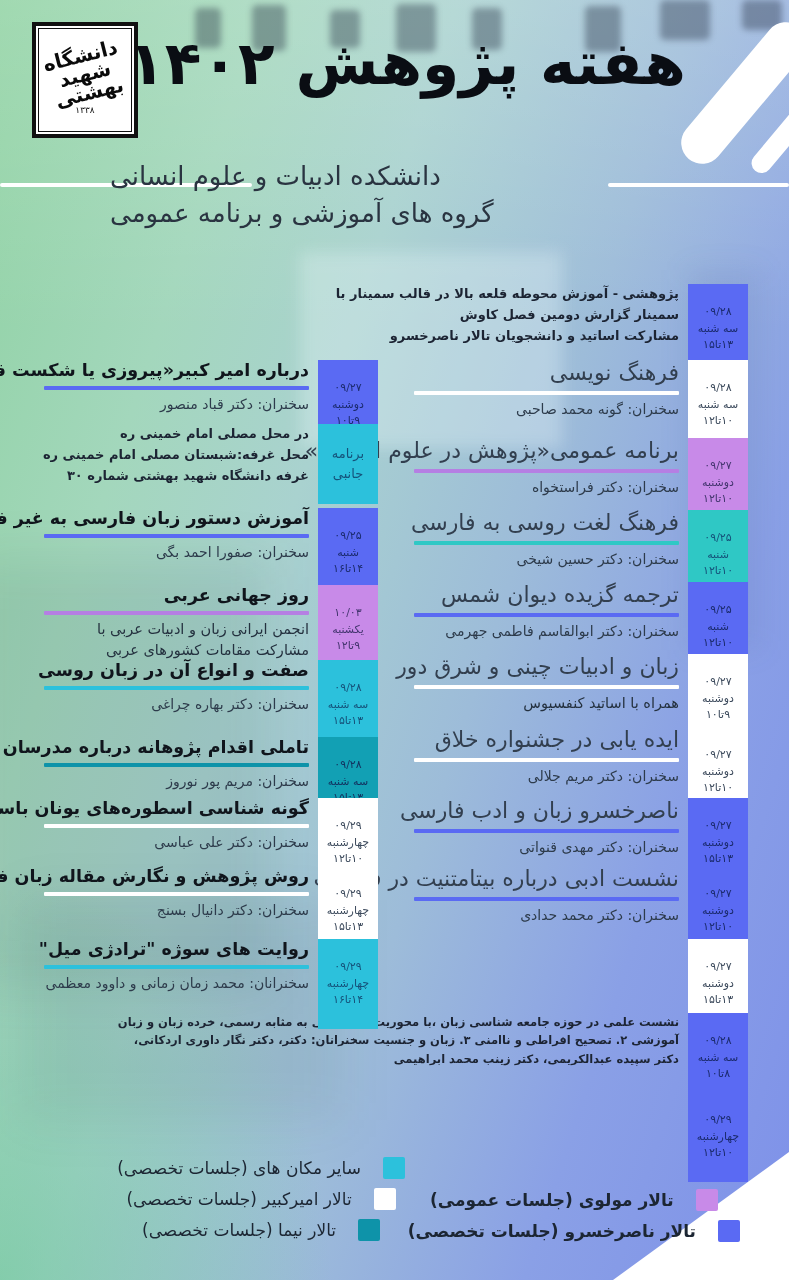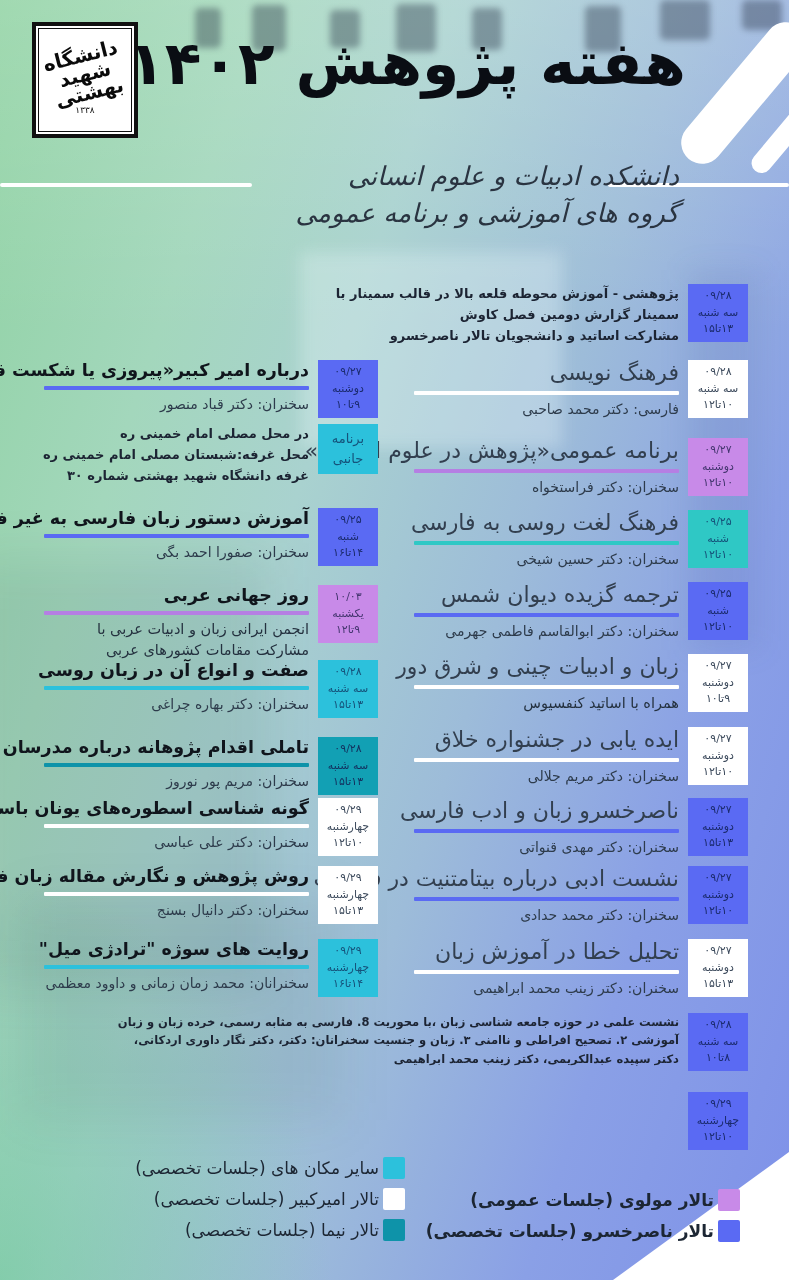--- a/index.html
+++ b/index.html
@@ -28,44 +28,44 @@
   .wedge{position:absolute;right:0;bottom:0;width:176px;height:128px;background:#fff;
          clip-path:polygon(100% 0,100% 100%,0 100%);z-index:1;}
   
   .logo{position:absolute;left:32px;top:22px;width:106px;height:116px;background:#fff;
         border:4px solid #111;display:flex;flex-direction:column;align-items:center;justify-content:center;z-index:3;}
   .logo::after{content:"";position:absolute;inset:2px;border:1.5px solid #111;}
   .logo-cal{transform:rotate(-14deg);text-align:center;font-weight:bold;font-size:20px;line-height:.95;color:#0a0a0a;}
   .logo-year{font-size:9px;letter-spacing:2px;color:#0a0a0a;margin-top:2px;}
   .main-title{position:absolute;left:120px;right:95px;top:30px;text-align:center;
       font-size:60px;font-weight:bold;color:#0a0d13;z-index:2;line-height:1.1;}
-  .subtitle{position:absolute;left:116px;right:110px;top:158px;text-align:right;z-index:2;
-      font-size:26px;line-height:37px;color:#2a3441;font-style:italic;}
+  .subtitle{position:absolute;left:110px;right:110px;top:158px;text-align:left;z-index:2;
+      font-size:26px;line-height:37px;color:#2a3441;}
   
   .event{position:absolute;display:flex;gap:9px;align-items:flex-start;z-index:2;}
   .event.colR{right:41px;}
   .event.colL{right:411px;}
-  .badge{flex:0 0 60px;min-height:54px;padding:4px 2px;display:flex;flex-direction:column;
+  .badge{flex:0 0 60px;min-height:54px;padding:20px 2px;display:flex;flex-direction:column;
          justify-content:center;align-items:center;text-align:center;font-size:11px;line-height:1.5;}
   .badge.note-badge{font-size:13px;line-height:1.55;min-height:50px;}
   .content{display:flex;flex-direction:column;align-items:flex-start;text-align:right;}
   .title{white-space:nowrap;}
   .colR .title{font-size:22px;color:#323f4f;}
   .colL .title{font-size:17.5px;font-weight:bold;color:#10151c;}
   .underline{width:265px;height:4px;margin-top:6px;border-radius:1px;}
   .speaker{font-size:14px;color:#2d3b4b;margin-top:6px;}
   .subline{font-size:14.5px;line-height:1.42;color:#24313f;}
   .sublines{margin-top:4px;padding-left:14px;}
   .note{font-weight:bold;font-size:13px;line-height:1.6;color:#1c2433;}
   .note.small{font-size:11.5px;}
   
   .legend{position:absolute;z-index:3;display:flex;flex-direction:column;gap:9px;}
   .legend.lg-left{top:1157px;right:384px;}
   .legend.lg-right{top:1189px;right:49px;font-weight:bold;}
-  .lg-row{display:flex;align-items:center;gap:4px;}
+  .lg-row{display:flex;align-items:center;gap:22px;justify-content:center;}
   .swatch{width:22px;height:22px;border-radius:2px;flex:0 0 22px;}
   .lg-label{font-size:17px;color:#1c2633;white-space:nowrap;}
 </style>
 </head>
 <body>
 
 <div class="poster">
 
   <div class="blob" style="left:195px;top:8px;width:26px;height:40px;"></div>
   <div class="blob" style="left:252px;top:5px;width:34px;height:46px;"></div>
@@ -119,21 +119,21 @@
       </div>
       <div class="event colR" style="top: 360px;">
         <div class="badge" style="background: rgb(255, 255, 255); color: rgb(60, 74, 92);">
           <div>۰۹/۲۸</div>
           <div>سه شنبه</div>
           <div>۱۰تا۱۲</div>
         </div>
         <div class="content">
           <div class="title">فرهنگ نویسی</div>
           <div class="underline" style="background: rgb(255, 255, 255);"></div>
-          <div class="speaker">فارسی: دکتر محمد صاحبی</div>
+          <div class="speaker">سخنران: گونه محمد صاحبی</div>
         </div>
       </div>
       <div class="event colR" style="top: 438px;">
         <div class="badge" style="background: rgb(200, 138, 232); color: rgb(67, 53, 110);">
           <div>۰۹/۲۷</div>
           <div>دوشنبه</div>
           <div>۱۰تا۱۲</div>
         </div>
         <div class="content">
           <div class="title">برنامه عمومی«پژوهش در علوم انسانی»</div>
@@ -213,25 +213,20 @@
           <div class="title">نشست ادبی درباره بیتامتنیت در فاوست</div>
           <div class="underline" style="background: rgb(90, 106, 243);"></div>
           <div class="speaker">سخنران: دکتر محمد حدادی</div>
         </div>
       </div>
       <div class="event colR" style="top: 939px;">
         <div class="badge" style="background: rgb(255, 255, 255); color: rgb(60, 74, 92);">
           <div>۰۹/۲۷</div>
           <div>دوشنبه</div>
           <div>۱۳تا۱۵</div>
-        </div>
-        <div class="content">
-          <div class="title">تحلیل خطا در آموزش زبان</div>
-          <div class="underline" style="background: rgb(255, 255, 255);"></div>
-          <div class="speaker">سخنران: دکتر زینب محمد ابراهیمی</div>
         </div>
       </div>
       <div class="event colR" style="top: 1013px;">
         <div class="badge" style="background: rgb(90, 106, 243); color: rgb(27, 43, 110);">
           <div>۰۹/۲۸</div>
           <div>سه شنبه</div>
           <div>۸تا۱۰</div>
         </div>
         <div class="content">
           <div class="note small">

